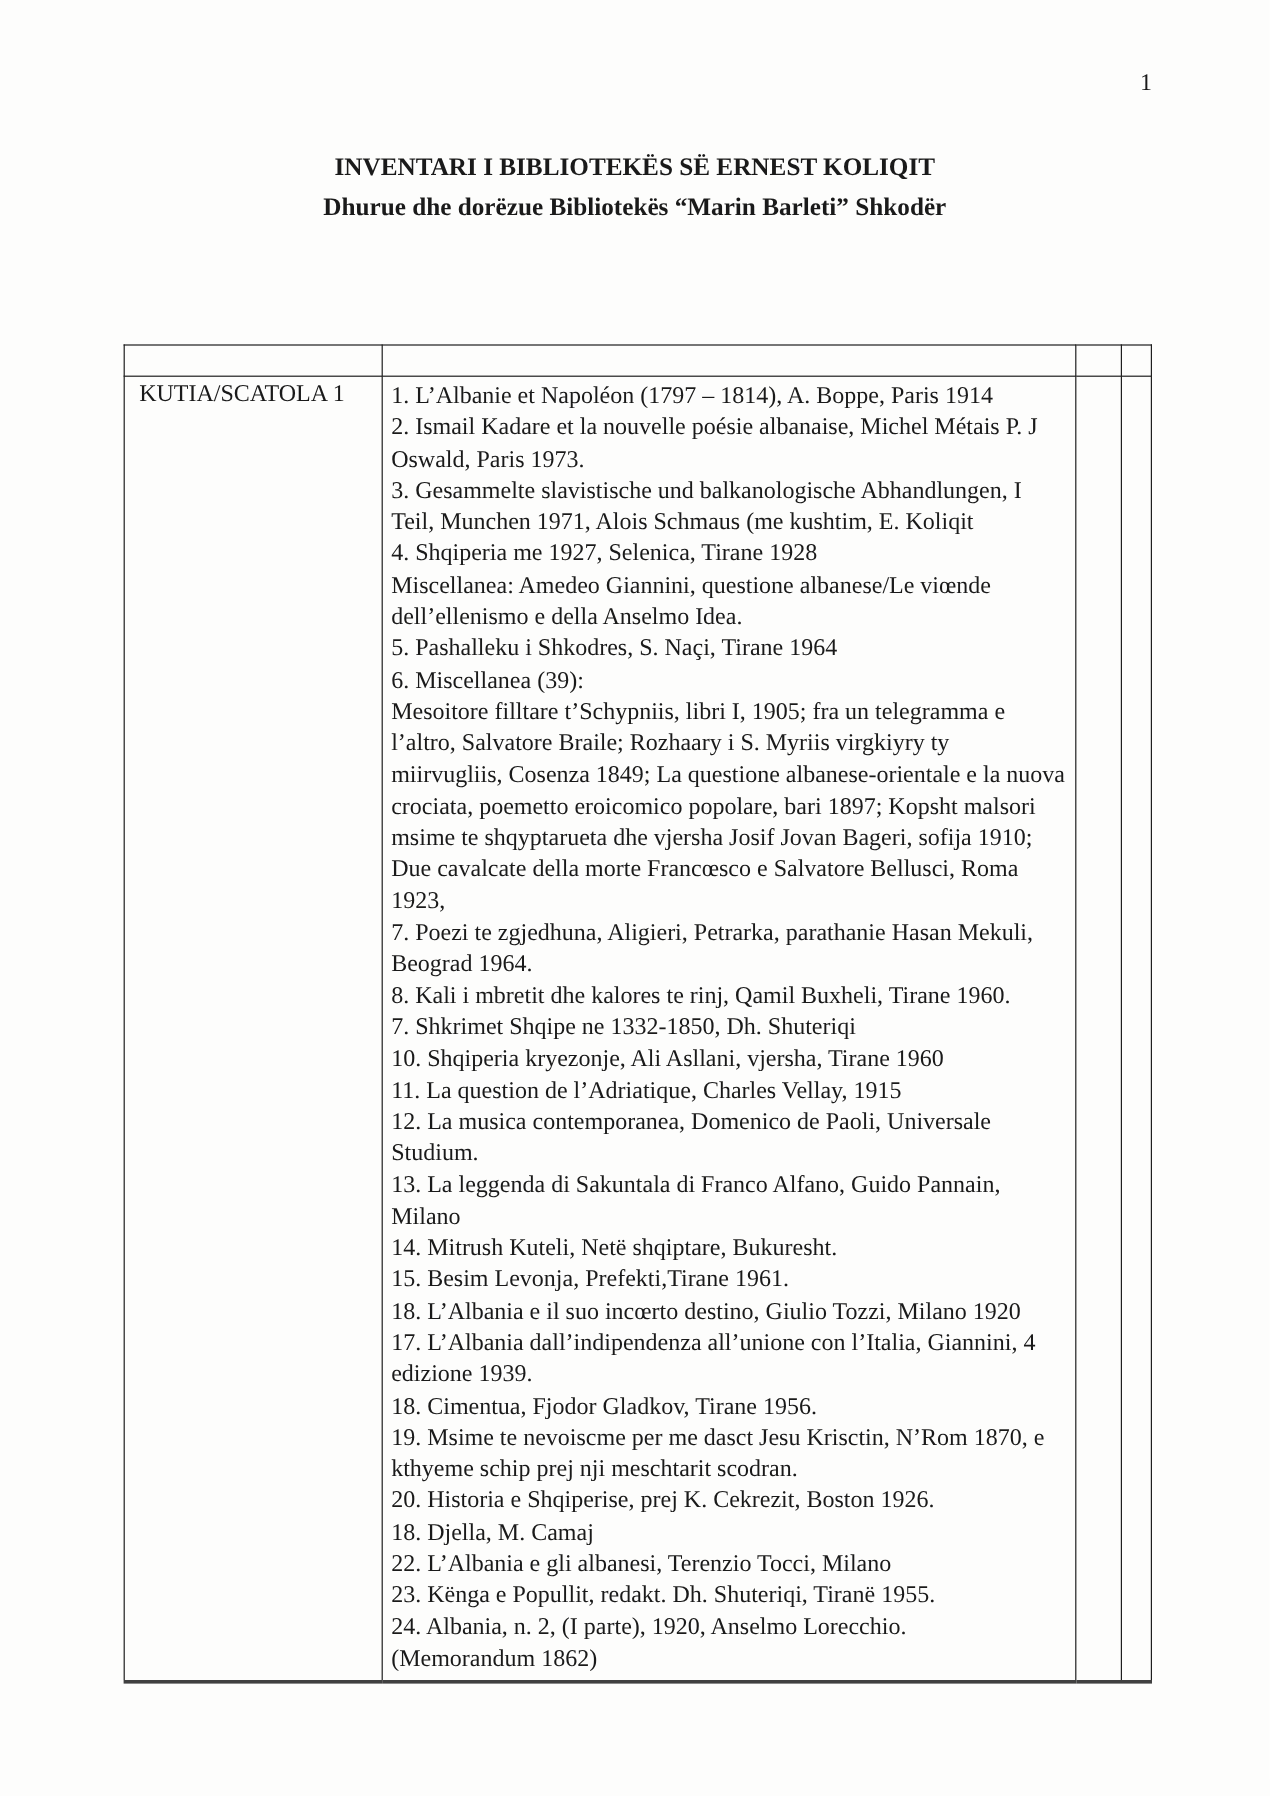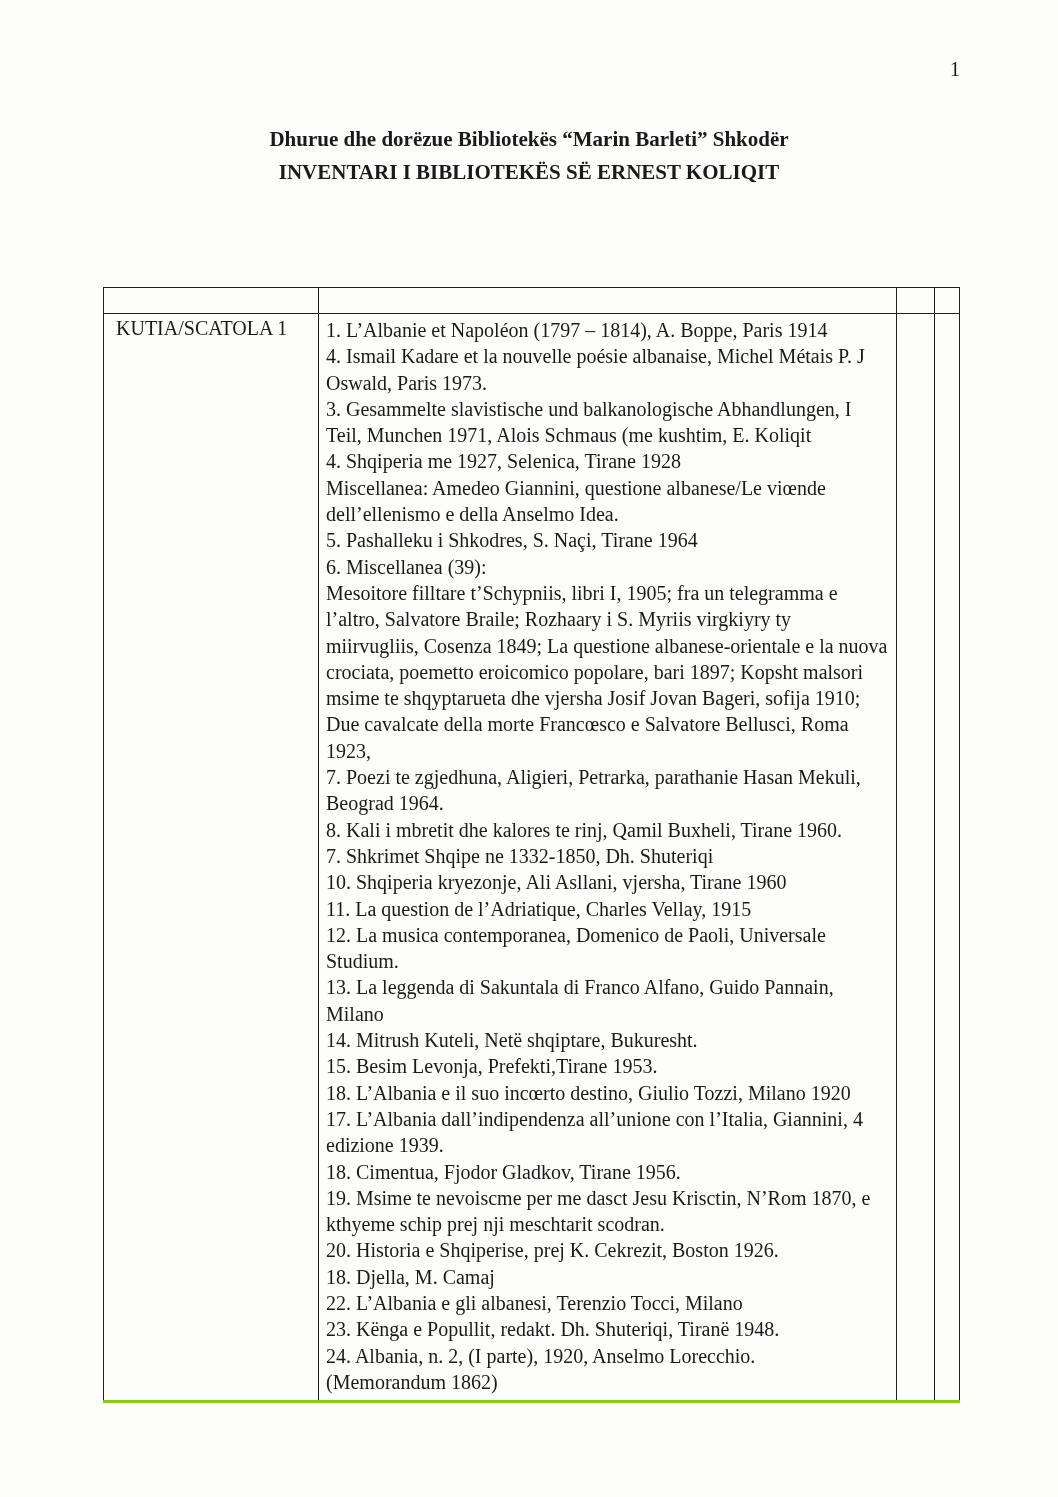--- a/index.html
+++ b/index.html
@@ -35,43 +35,43 @@
     width: 856px;
     border-collapse: collapse;
     table-layout: fixed;
   }
   .inventory td {
     border: 1.6px solid #1f1f1f;
     vertical-align: top;
     padding: 0;
   }
   .header-row td { height: 25px; }
-  .body-row td { border-bottom: 3px solid #84cc16; }
+  .body-row td { border-bottom: 3px solid #404040; }
   .box-cell {
     padding: 3px 6px 0 12px !important;
     font-size: 20px;
   }
   .entries-cell {
     padding: 3px 8px 5px 7px !important;
     font-size: 20px;
     line-height: 26.3px;
   }
   .entry { margin: 0; }
   .entry .bold { font-weight: normal; }
 </style>
 </head>
 <body>
 
 <div class="page">
 
   <div class="page-number">1</div>
 
   <div class="heading">
+    <div>INVENTARI I BIBLIOTEKËS SË ERNEST KOLIQIT</div>
     <div>Dhurue dhe dorëzue Bibliotekës “Marin Barleti” Shkodër</div>
-    <div>INVENTARI I BIBLIOTEKËS SË ERNEST KOLIQIT</div>
   </div>
 
   <table class="inventory">
     <colgroup>
       <col style="width:215px">
       <col style="width:578px">
       <col style="width:38px">
       <col style="width:25px">
     </colgroup>
     <tbody>
@@ -80,44 +80,44 @@
         <td></td>
         <td></td>
         <td></td>
       </tr>
       <tr class="body-row">
         <td class="box-cell">
           <span>KUTIA/SCATOLA 1</span>
         </td>
         <td class="entries-cell">
             <div class="entry"><span>1. L’Albanie et Napoléon (1797 – 1814), A. Boppe, Paris 1914</span></div>
-            <div class="entry"><span>4. Ismail Kadare et la nouvelle poésie albanaise, Michel Métais P. J Oswald, Paris 1973.</span></div>
+            <div class="entry"><span>2. Ismail Kadare et la nouvelle poésie albanaise, Michel Métais P. J Oswald, Paris 1973.</span></div>
             <div class="entry"><span>3. Gesammelte slavistische und balkanologische Abhandlungen, I Teil, Munchen 1971, Alois Schmaus (me kushtim, E. Koliqit</span></div>
             <div class="entry"><span>4. Shqiperia me 1927, Selenica, Tirane 1928</span></div>
             <div class="entry"><span class="bold">Miscellanea</span><span>: Amedeo Giannini, questione albanese/Le viœnde dell’ellenismo e della Anselmo Idea.</span></div>
             <div class="entry"><span>5. Pashalleku i Shkodres, S. Naçi, Tirane 1964</span></div>
             <div class="entry"><span>6. </span><span class="bold">Miscellanea</span><span> (39):</span></div>
             <div class="entry"><span>Mesoitore filltare t’Schypniis, libri I, 1905; fra un telegramma e l’altro, Salvatore Braile; Rozhaary i S. Myriis virgkiyry ty miirvugliis, Cosenza 1849; La questione albanese-orientale e la nuova crociata, poemetto eroicomico popolare, bari 1897; Kopsht malsori msime te shqyptarueta dhe vjersha Josif Jovan Bageri, sofija 1910; Due cavalcate della morte Francœsco e Salvatore Bellusci, Roma 1923,</span></div>
             <div class="entry"><span>7. Poezi te zgjedhuna, Aligieri, Petrarka, parathanie Hasan Mekuli, Beograd 1964.</span></div>
             <div class="entry"><span>8. Kali i mbretit dhe kalores te rinj, Qamil Buxheli, Tirane 1960.</span></div>
             <div class="entry"><span>7. Shkrimet Shqipe ne 1332-1850, Dh. Shuteriqi</span></div>
             <div class="entry"><span>10. Shqiperia kryezonje, Ali Asllani, vjersha, Tirane 1960</span></div>
             <div class="entry"><span>11. La question de l’Adriatique, Charles Vellay, 1915</span></div>
             <div class="entry"><span>12. La musica contemporanea, Domenico de Paoli, Universale Studium.</span></div>
             <div class="entry"><span>13. La leggenda di Sakuntala di Franco Alfano, Guido Pannain, Milano</span></div>
             <div class="entry"><span>14. Mitrush Kuteli, Netë shqiptare, Bukuresht.</span></div>
-            <div class="entry"><span>15. Besim Levonja, Prefekti,Tirane 1953.</span></div>
+            <div class="entry"><span>15. Besim Levonja, Prefekti,Tirane 1961.</span></div>
             <div class="entry"><span>18. L’Albania e il suo incœrto destino, Giulio Tozzi, Milano 1920</span></div>
             <div class="entry"><span>17. L’Albania dall’indipendenza all’unione con l’Italia, Giannini, 4 edizione 1939.</span></div>
             <div class="entry"><span>18. Cimentua, Fjodor Gladkov, Tirane 1956.</span></div>
             <div class="entry"><span>19. Msime te nevoiscme per me dasct Jesu Krisctin, N’Rom 1870, e kthyeme schip prej nji meschtarit scodran.</span></div>
             <div class="entry"><span>20. Historia e Shqiperise, prej K. Cekrezit, Boston 1926.</span></div>
             <div class="entry"><span>18. Djella, M. Camaj</span></div>
             <div class="entry"><span>22. L’Albania e gli albanesi, Terenzio Tocci, Milano</span></div>
-            <div class="entry"><span>23. Kënga e Popullit, redakt. Dh. Shuteriqi, Tiranë 1948.</span></div>
+            <div class="entry"><span>23. Kënga e Popullit, redakt. Dh. Shuteriqi, Tiranë 1955.</span></div>
             <div class="entry"><span>24. Albania, n. 2, (I parte), 1920, Anselmo Lorecchio.</span></div>
             <div class="entry"><span>(Memorandum 1862)</span></div>
           </td>
         <td></td>
         <td></td>
       </tr>
     </tbody>
   </table>
 
 </div>

